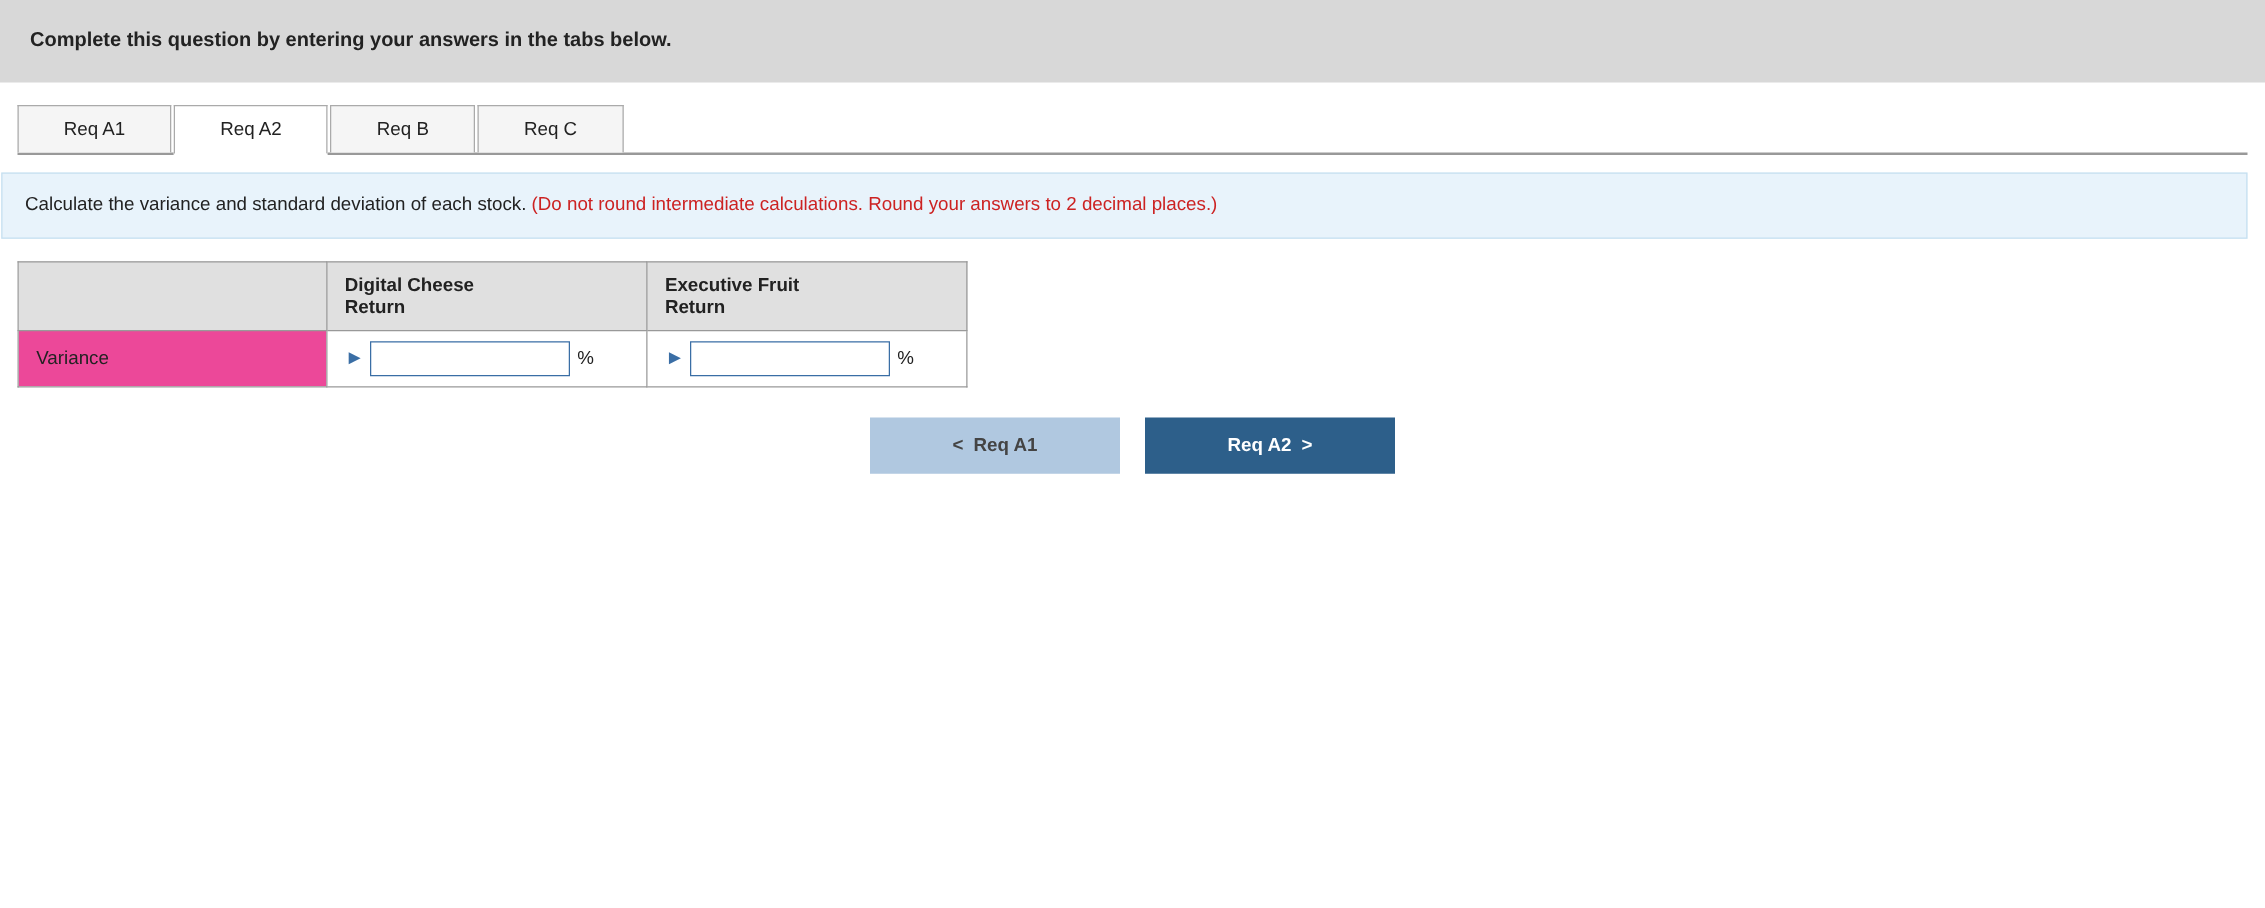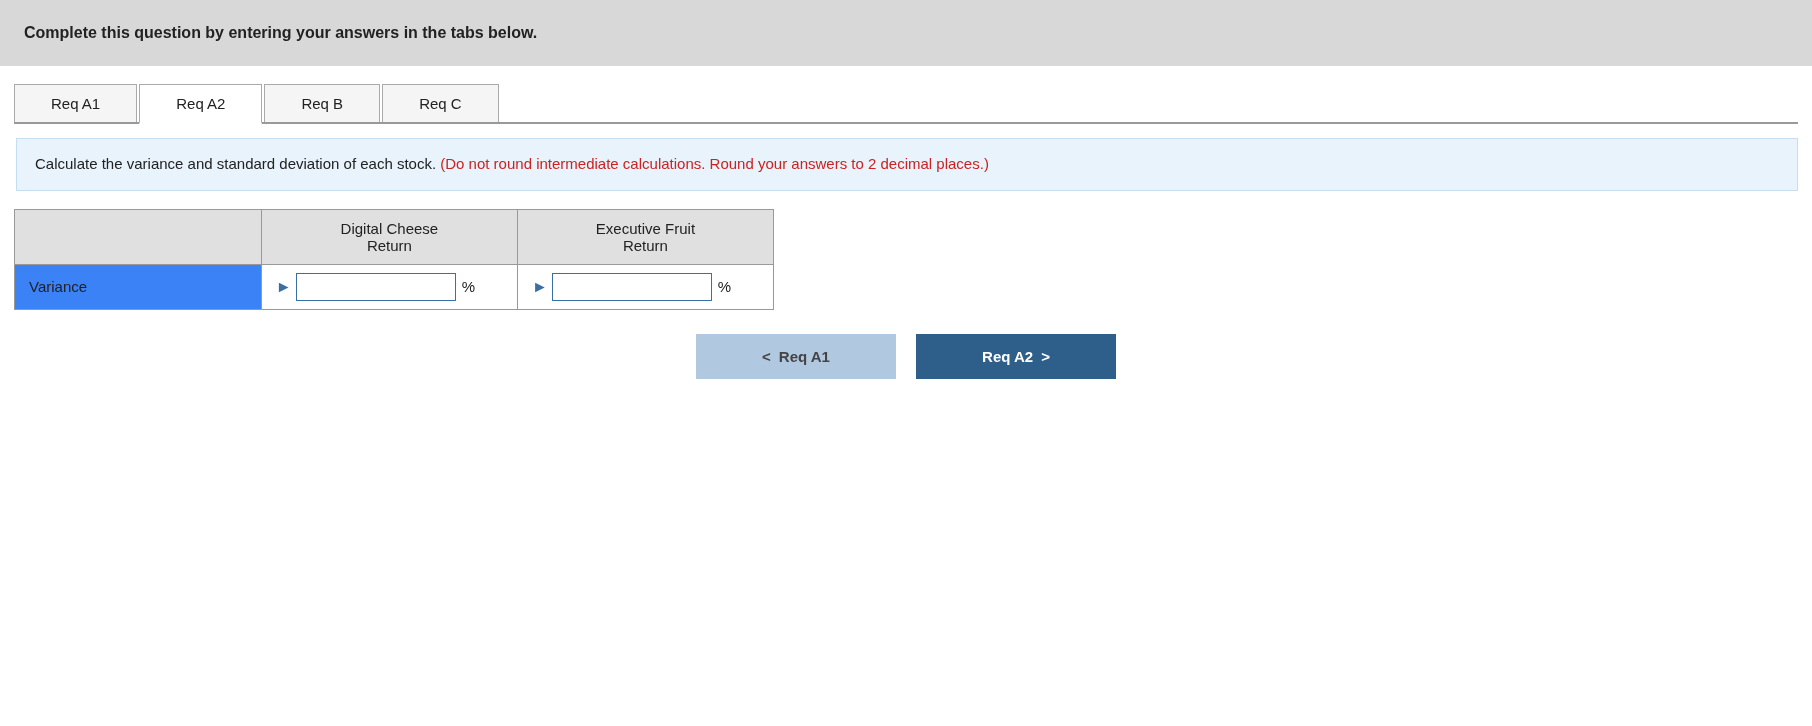--- a/index.html
+++ b/index.html
@@ -49,21 +49,21 @@
       background: #ffffff;
       border-bottom: 2px solid #ffffff;
       margin-bottom: -2px;
       z-index: 1;
     }
 
     .instruction-box {
       background: #e8f3fb;
       border: 1px solid #c5dff0;
       padding: 14px 18px;
-      margin: 14px 14px 18px 16px;
+      margin: 14px 14px 18px 1px;
       font-size: 15px;
       line-height: 1.5;
     }
 
     .instruction-box .red-text {
       color: #cc2222;
     }
 
     .table-wrapper {
       margin: 0 14px 24px 14px;
@@ -71,41 +71,41 @@
 
     table {
       border-collapse: collapse;
       min-width: 760px;
     }
 
     thead tr th {
       background: #e0e0e0;
       border: 1px solid #999;
       padding: 10px 14px;
-      text-align: center;
-      font-weight: normal;
+      text-align: left;
+      font-weight: bold;
       font-size: 15px;
       vertical-align: middle;
     }
 
     thead tr th:first-child {
       background: #e0e0e0;
       min-width: 220px;
     }
 
     tbody tr td {
       border: 1px solid #999;
       padding: 8px 14px;
       font-size: 15px;
       vertical-align: middle;
     }
 
     tbody tr td:first-child {
       min-width: 220px;
-      background: #3b82f6;
+      background: #ec4899;
     }
 
     .input-cell {
       display: flex;
       align-items: center;
     }
 
     .input-field {
       border: 1px solid #3a6ea5;
       padding: 5px 8px;

